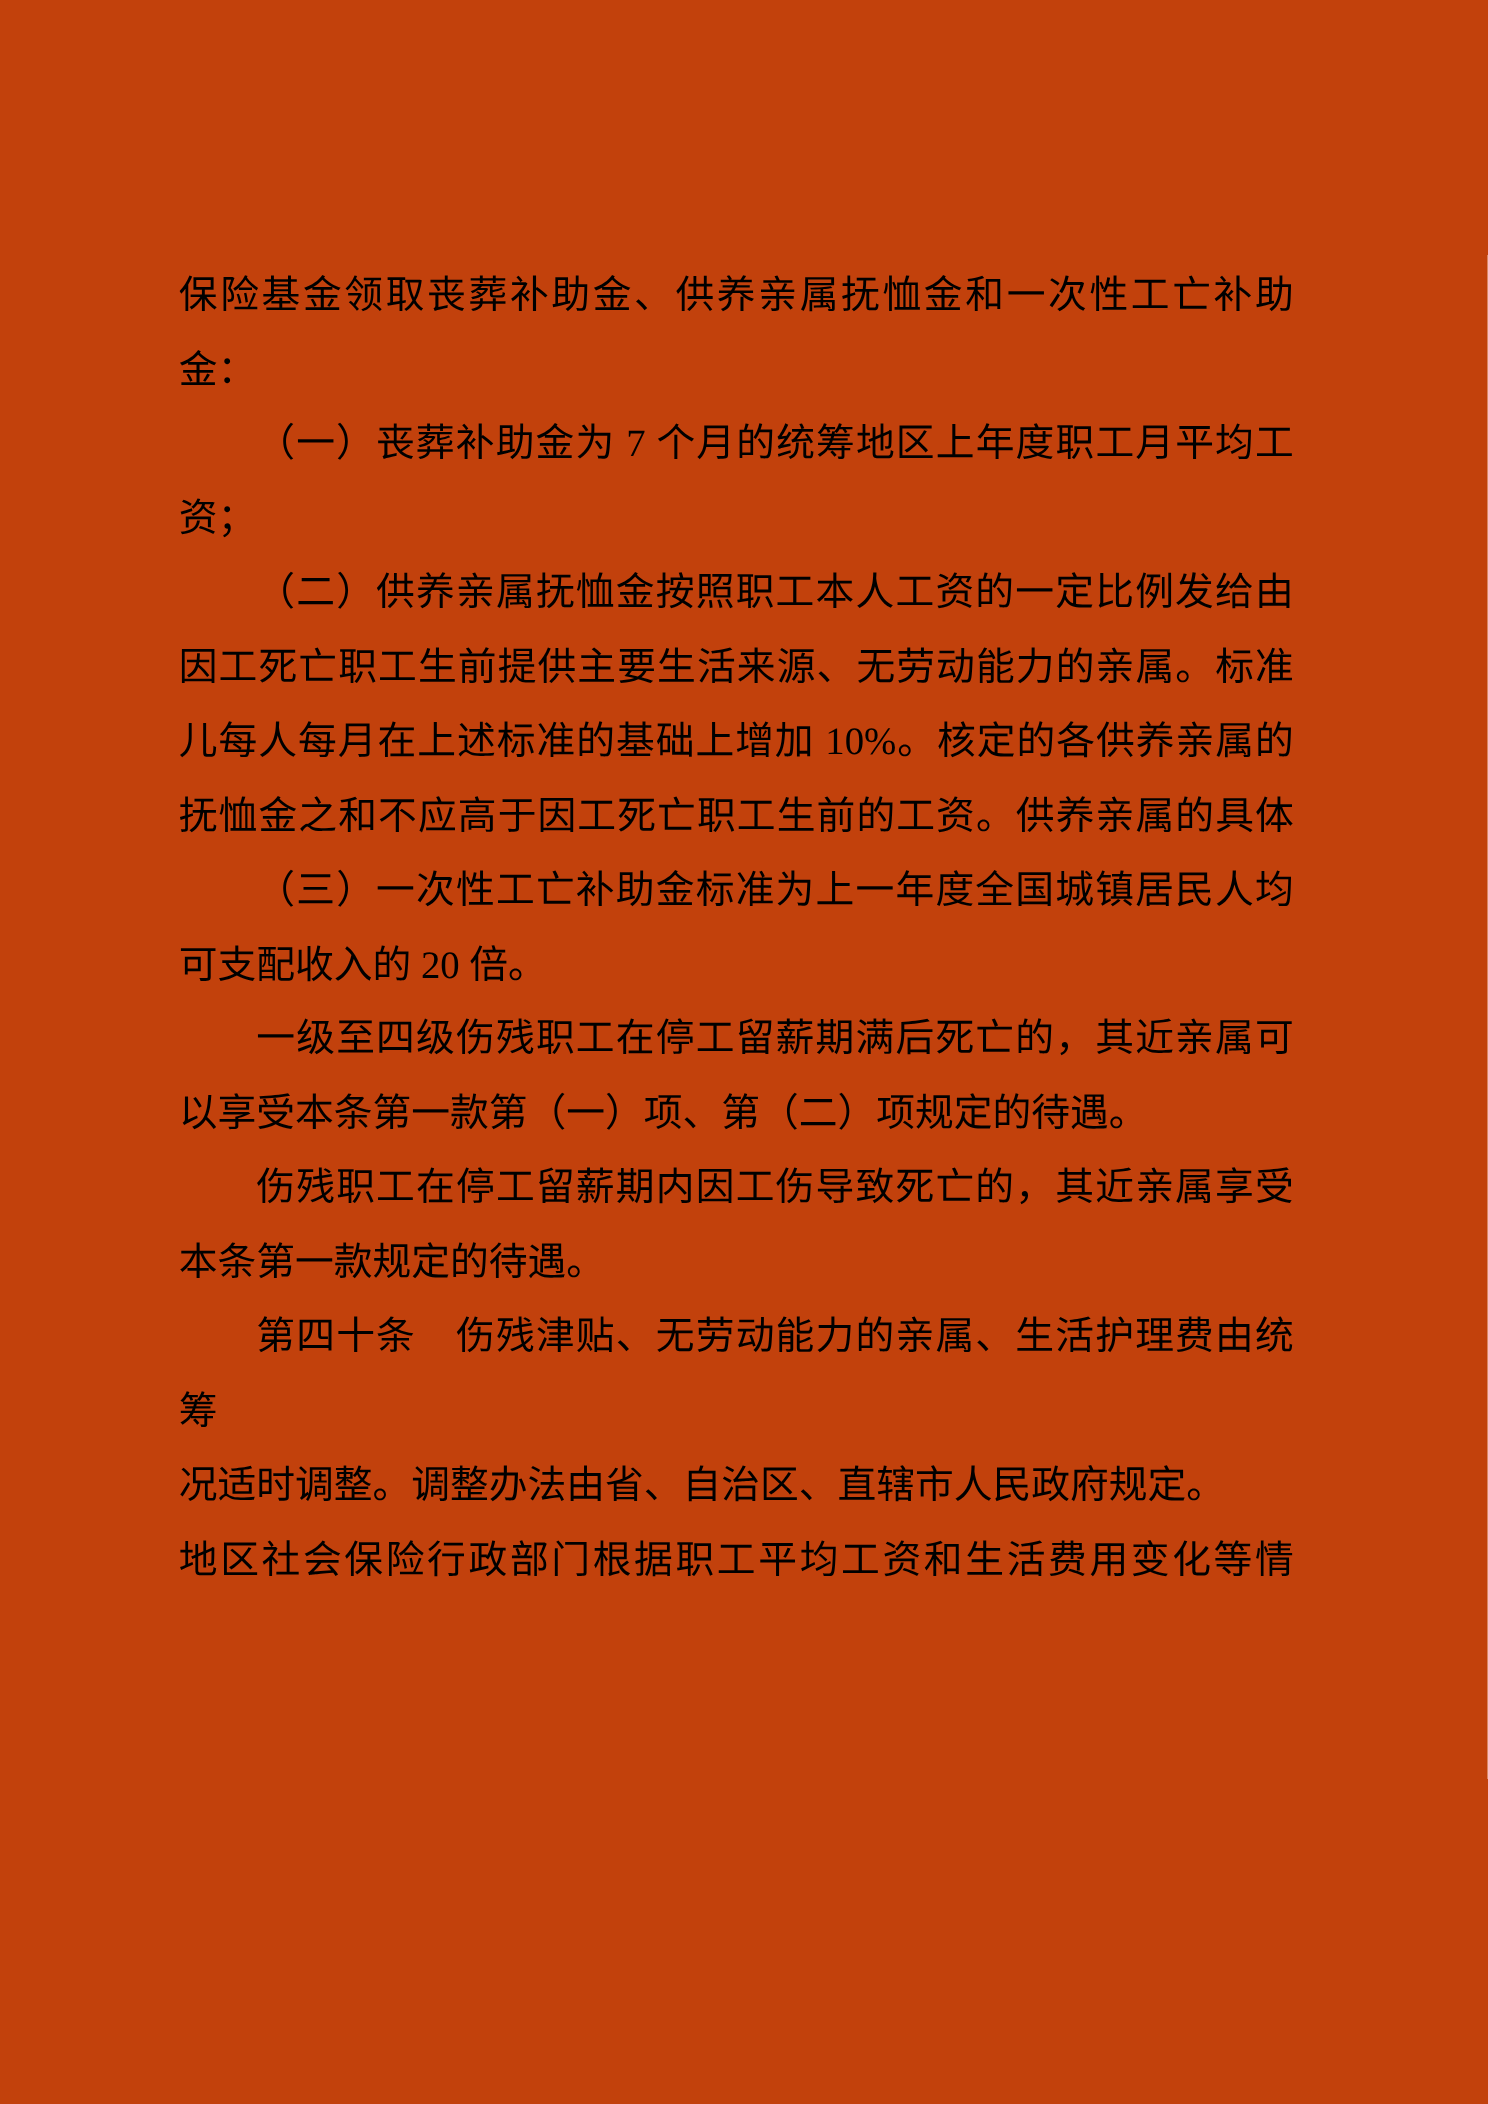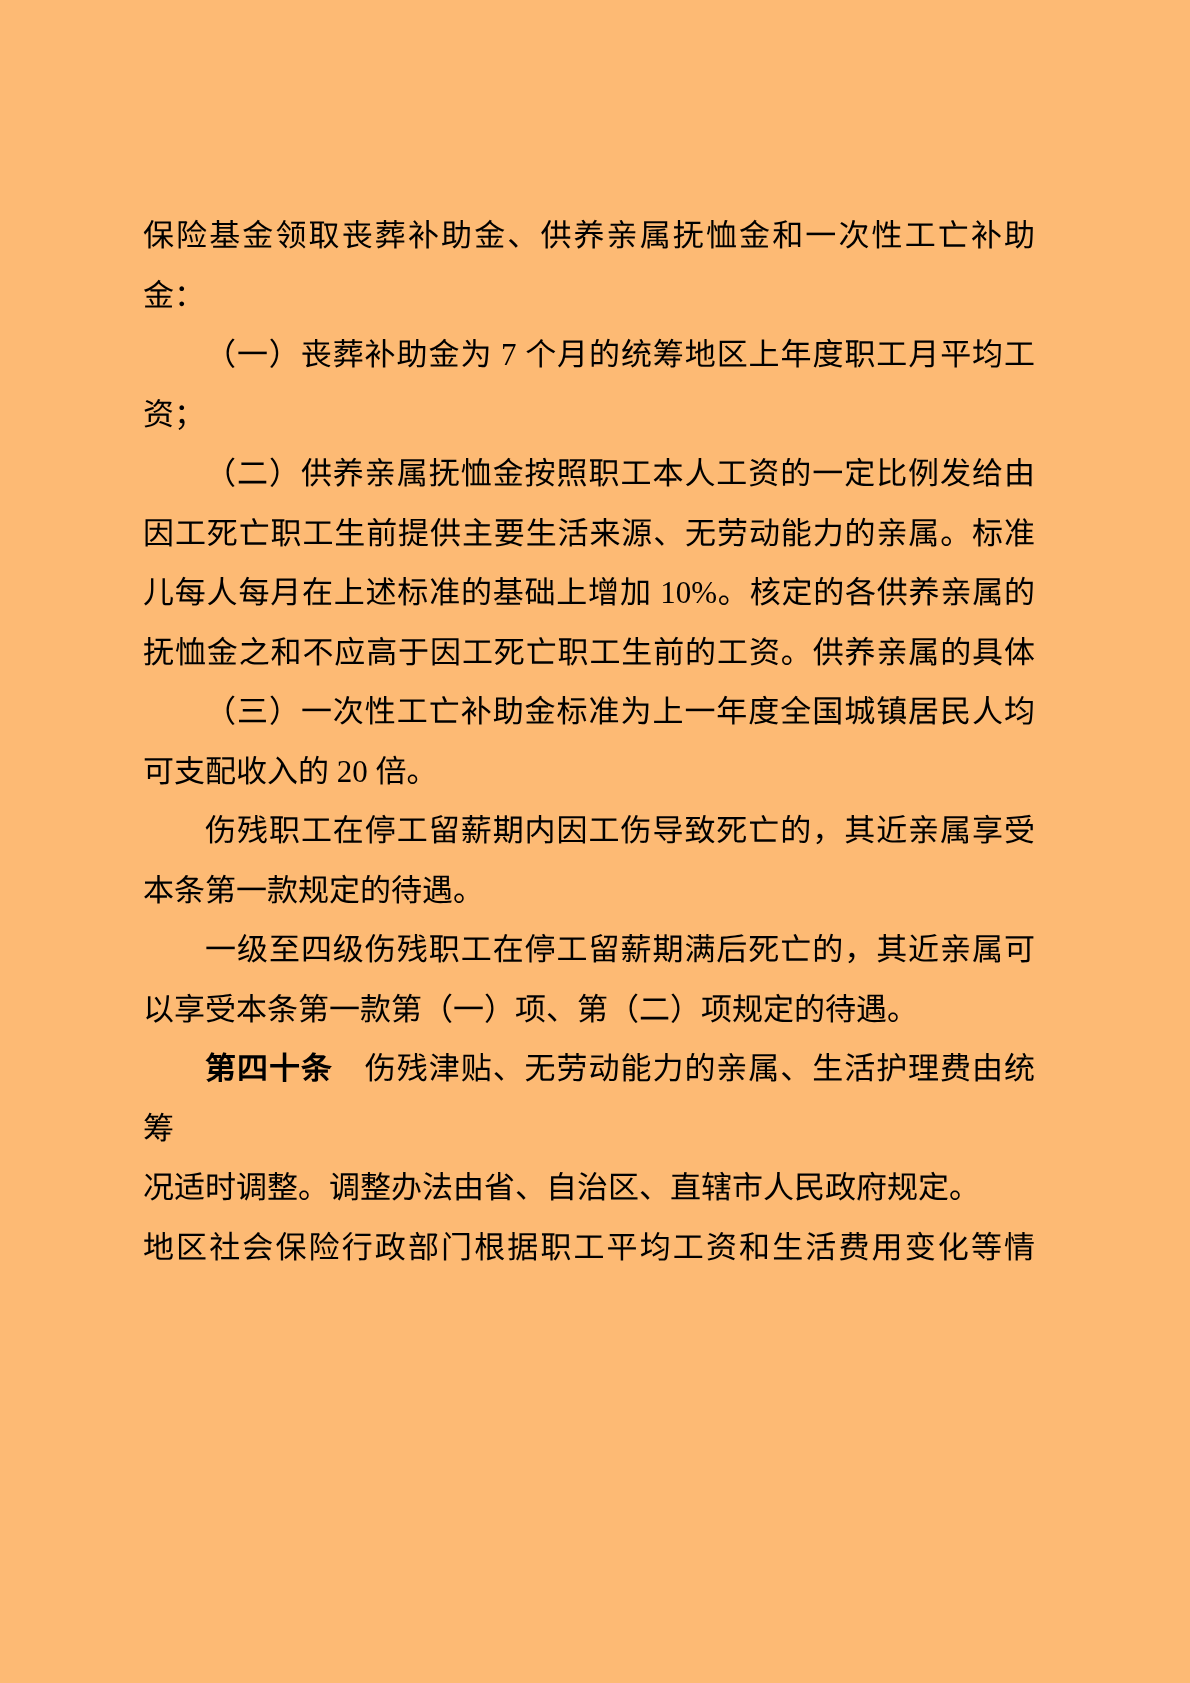--- a/index.html
+++ b/index.html
@@ -12,21 +12,21 @@
     height: 1683px;
     background: #ffffff;
     position: relative;
     overflow: hidden;
   }
   .page {
     position: absolute;
     left: 0; top: 0;
     width: 1190px;
     height: 1683px;
-    background: #fdba74;
+    background: #c2410c;
   }
   .doc-body {
     position: absolute;
     left: 143px;
     top: 206px;
     width: 892px;
     color: #000000;
     font-family: "Liberation Serif", "DejaVu Serif", serif;
     font-size: 31px;
     line-height: 59.5px;
@@ -38,21 +38,21 @@
     text-align: justify;
     white-space: normal;
   }
   .line.fill {
     text-align-last: justify;
     text-justify: inter-character;
   }
   .run { white-space: pre-wrap; }
   .run.bold {
     font-family: "Liberation Sans", "DejaVu Sans", sans-serif;
-    font-weight: 700;
+    font-weight: 400;
   }
 </style>
 </head>
 <body>
 
 <div class="page">
   <div class="doc-body" id="doc-body">
       <div class="para">
         <div class="line fill"><span class="run">保险基金领取丧葬补助金、供养亲属抚恤金和一次性工亡补助</span></div>
         <div class="line"><span class="run">金：</span></div>
@@ -65,26 +65,26 @@
         <div class="line fill"><span class="run">（二）供养亲属抚恤金按照职工本人工资的一定比例发给由</span></div>
         <div class="line fill"><span class="run">因工死亡职工生前提供主要生活来源、无劳动能力的亲属。标准</span></div>
         <div class="line fill"><span class="run">儿每人每月在上述标准的基础上增加 10%。核定的各供养亲属的</span></div>
         <div class="line fill"><span class="run">抚恤金之和不应高于因工死亡职工生前的工资。供养亲属的具体</span></div>
       </div>
       <div class="para indent">
         <div class="line fill"><span class="run">（三）一次性工亡补助金标准为上一年度全国城镇居民人均</span></div>
         <div class="line"><span class="run">可支配收入的 20 倍。</span></div>
       </div>
       <div class="para indent">
+        <div class="line fill"><span class="run">一级至四级伤残职工在停工留薪期满后死亡的，其近亲属可</span></div>
+        <div class="line"><span class="run">以享受本条第一款第（一）项、第（二）项规定的待遇。</span></div>
+      </div>
+      <div class="para indent">
         <div class="line fill"><span class="run">伤残职工在停工留薪期内因工伤导致死亡的，其近亲属享受</span></div>
         <div class="line"><span class="run">本条第一款规定的待遇。</span></div>
-      </div>
-      <div class="para indent">
-        <div class="line fill"><span class="run">一级至四级伤残职工在停工留薪期满后死亡的，其近亲属可</span></div>
-        <div class="line"><span class="run">以享受本条第一款第（一）项、第（二）项规定的待遇。</span></div>
       </div>
       <div class="para indent">
         <div class="line fill"><span class="run bold">第四十条</span><span class="run">　伤残津贴、无劳动能力的亲属、生活护理费由统筹</span></div>
         <div class="line"><span class="run">况适时调整。调整办法由省、自治区、直辖市人民政府规定。</span></div>
         <div class="line fill"><span class="run">地区社会保险行政部门根据职工平均工资和生活费用变化等情</span></div>
       </div>
     </div>
 </div>
 
 </body></html>

